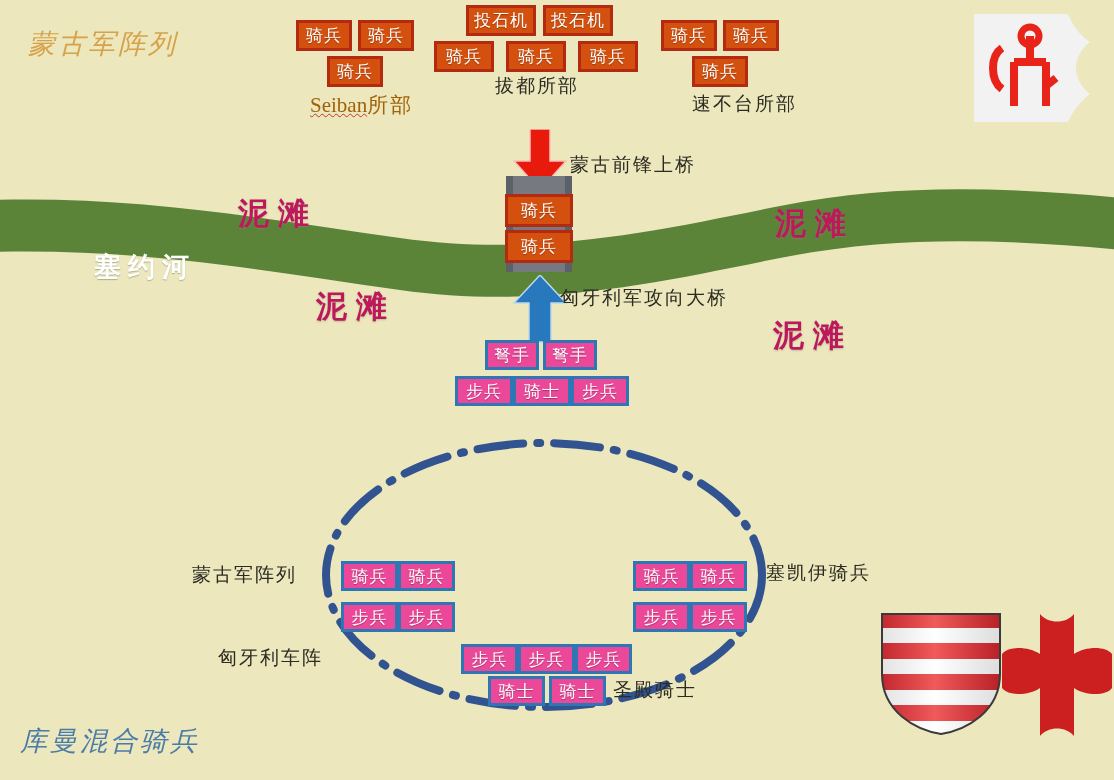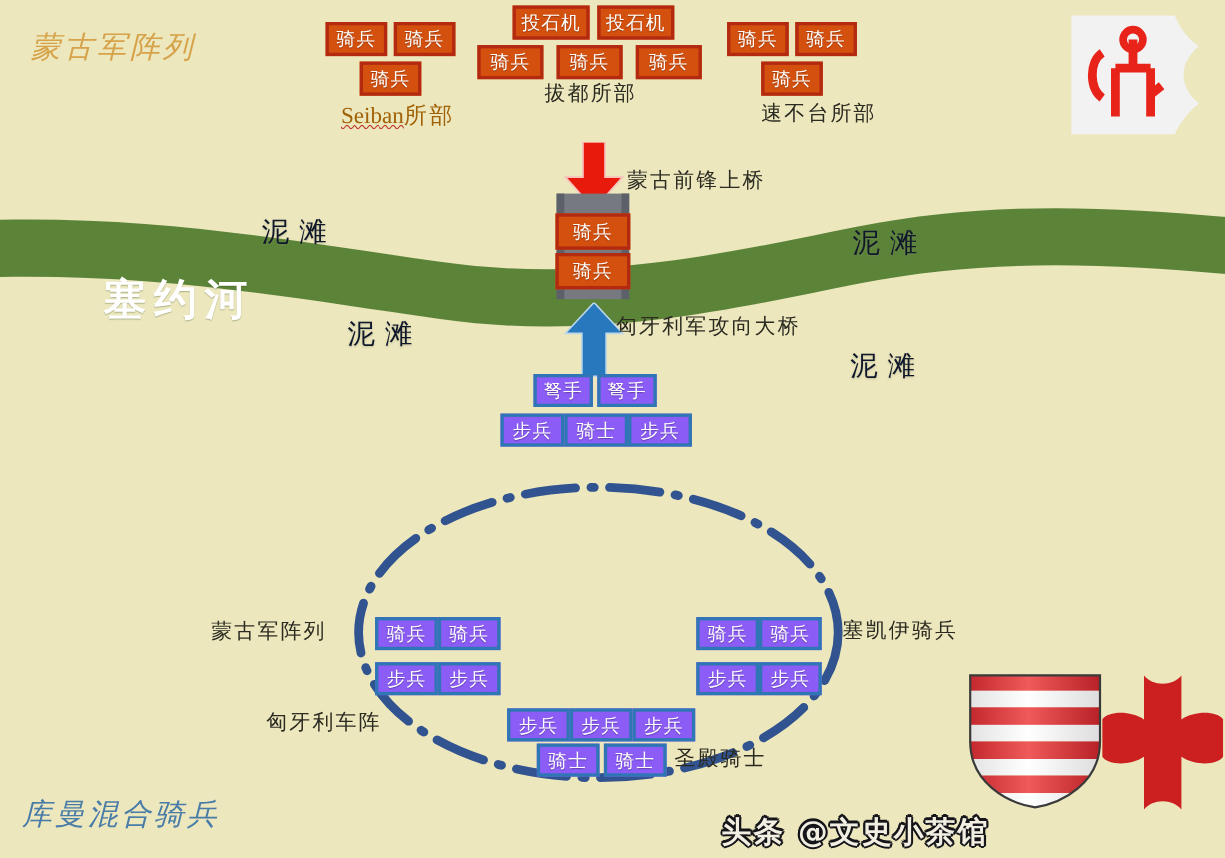--- a/index.html
+++ b/index.html
@@ -35,31 +35,31 @@
     font-size: 27px;
     letter-spacing: 3px;
     font-style: italic;
     font-family: "DejaVu Serif", serif;
   }
   .title-mongol { color: #d6a34a; }
   .title-hungary { color: #4a7ca8; }
 
   .river-name {
     color: #ffffff;
-    font-size: 39px;
+    font-size: 27px;
     letter-spacing: 7px;
     font-weight: bold;
     font-family: "DejaVu Serif", serif;
     text-shadow: 0 1px 1px rgba(60,80,40,.35);
   }
   .mudflat {
-    color: #0f172a;
-    font-size: 25px;
+    color: #be185d;
+    font-size: 31px;
     letter-spacing: 9px;
-    font-weight: normal;
+    font-weight: bold;
     font-family: "DejaVu Serif", serif;
     text-shadow: 0 1px 2px rgba(140,140,110,.45);
   }
 
   .note {
     color: #2b2b22;
     font-size: 19px;
     letter-spacing: 2px;
     font-family: "DejaVu Serif", serif;
   }
@@ -91,21 +91,21 @@
     font-family: "DejaVu Serif", serif;
     text-shadow: 0 1px 1px rgba(0,0,0,.30);
     user-select: none;
   }
   .unit.mongol {
     background: #d4500e;
     border: 3px solid #b32a10;
     height: 31px;
   }
   .unit.hungary {
-    background: #8b5cf6;
+    background: #ec4899;
     border: 3px solid #2f76b4;
     height: 30px;
   }
 
   
   .bridge-deck {
     position: absolute;
     background: #76797f;
     border-left: 7px solid #5c6068;
     border-right: 7px solid #5c6068;
@@ -249,21 +249,21 @@
   <div class="unit hungary" style="left:398px; top:561px; width:57px;">骑兵</div>
   <div class="unit hungary" style="left:341px; top:602px; width:57px;">步兵</div>
   <div class="unit hungary" style="left:398px; top:602px; width:57px;">步兵</div>
 
   <div class="unit hungary" style="left:633px; top:561px; width:57px;">骑兵</div>
   <div class="unit hungary" style="left:690px; top:561px; width:57px;">骑兵</div>
   <div class="unit hungary" style="left:633px; top:602px; width:57px;">步兵</div>
   <div class="unit hungary" style="left:690px; top:602px; width:57px;">步兵</div>
   <div class="label note" style="left:766px; top:565px;font-family:Liberation Mono, monospace;">塞凯伊骑兵</div>
 
-  <div class="label note" style="left:218px; top:648px;margin-left:24px;">匈牙利车阵</div>
+  <div class="label note" style="left:218px; top:648px;">匈牙利车阵</div>
 
   <div class="unit hungary" style="left:461px; top:644px; width:57px;">步兵</div>
   <div class="unit hungary" style="left:518px; top:644px; width:57px;">步兵</div>
   <div class="unit hungary" style="left:575px; top:644px; width:57px;">步兵</div>
   <div class="unit hungary" style="left:488px; top:676px; width:57px;">骑士</div>
   <div class="unit hungary" style="left:549px; top:676px; width:57px;">骑士</div>
   <div class="label note" style="left:613px; top:680px;">圣殿骑士</div>
 
   <div class="label army-title title-hungary" style="left:20px; top:727px;">库曼混合骑兵</div>
 
@@ -304,15 +304,14 @@
                L72 44
                C84 36 104 36 110 44
                L110 78
                C104 86 84 86 72 78
                L72 126 C64 116 46 116 38 126
                L38 78 C26 86 6 86 0 78
                L0 44 C6 36 26 36 38 44 Z" fill="#cc1f20"></path>
     </svg>
   </div>
 
-  <div class="watermark">头条 @文史小茶馆</div>
 
 </div>
 
 </body></html>

